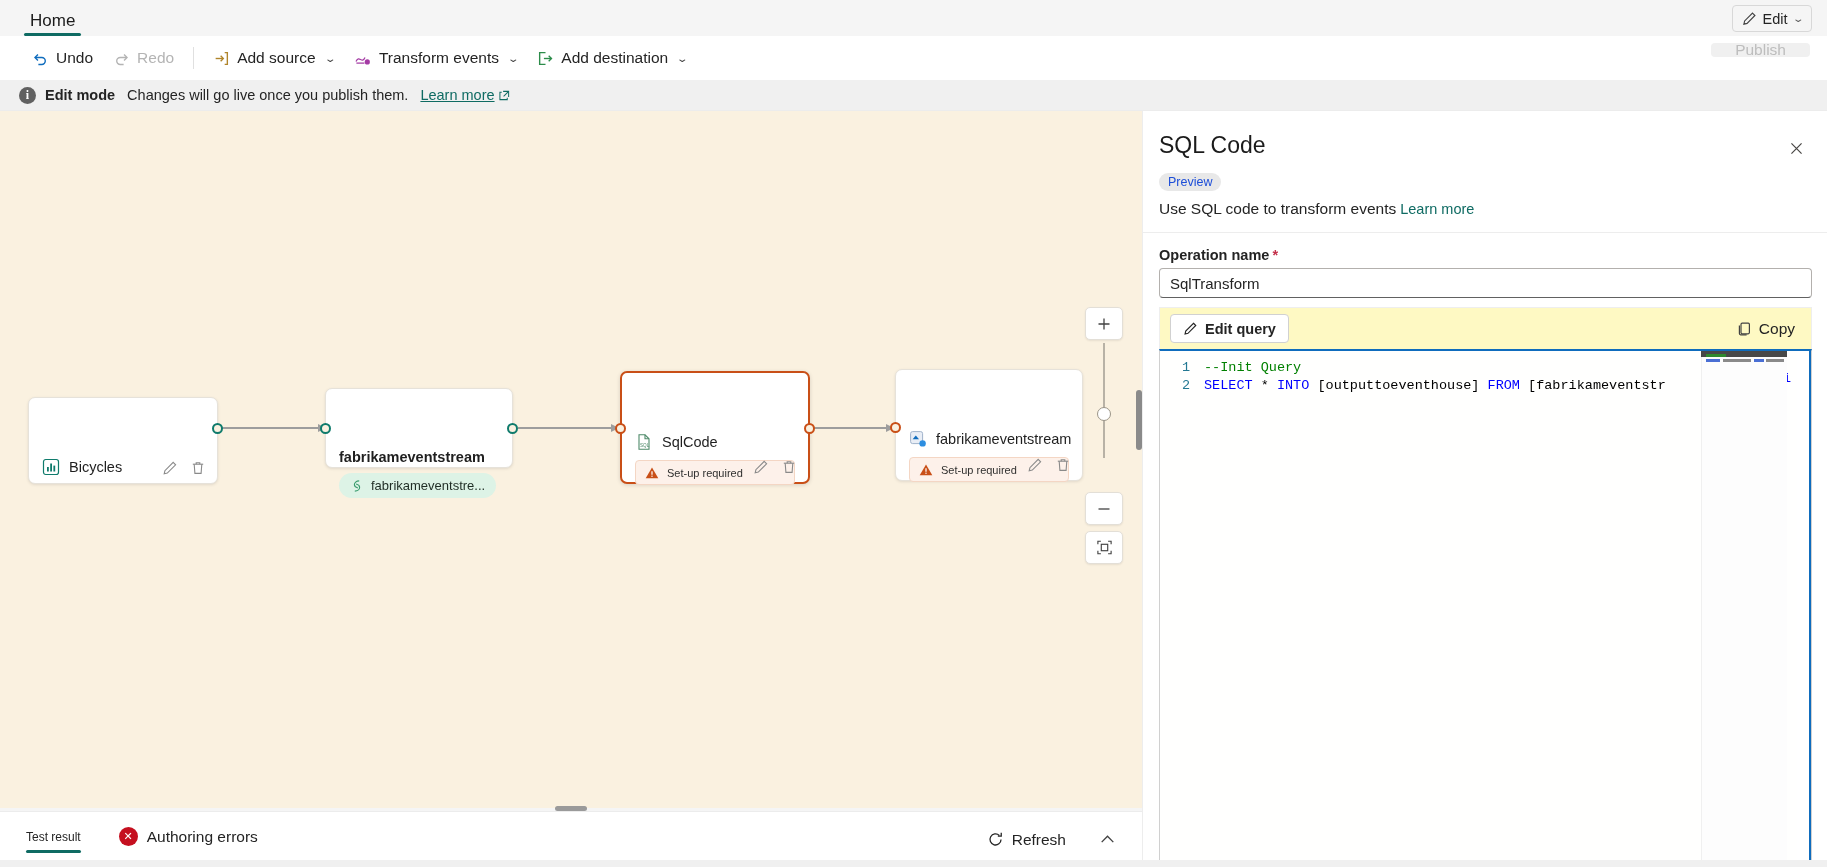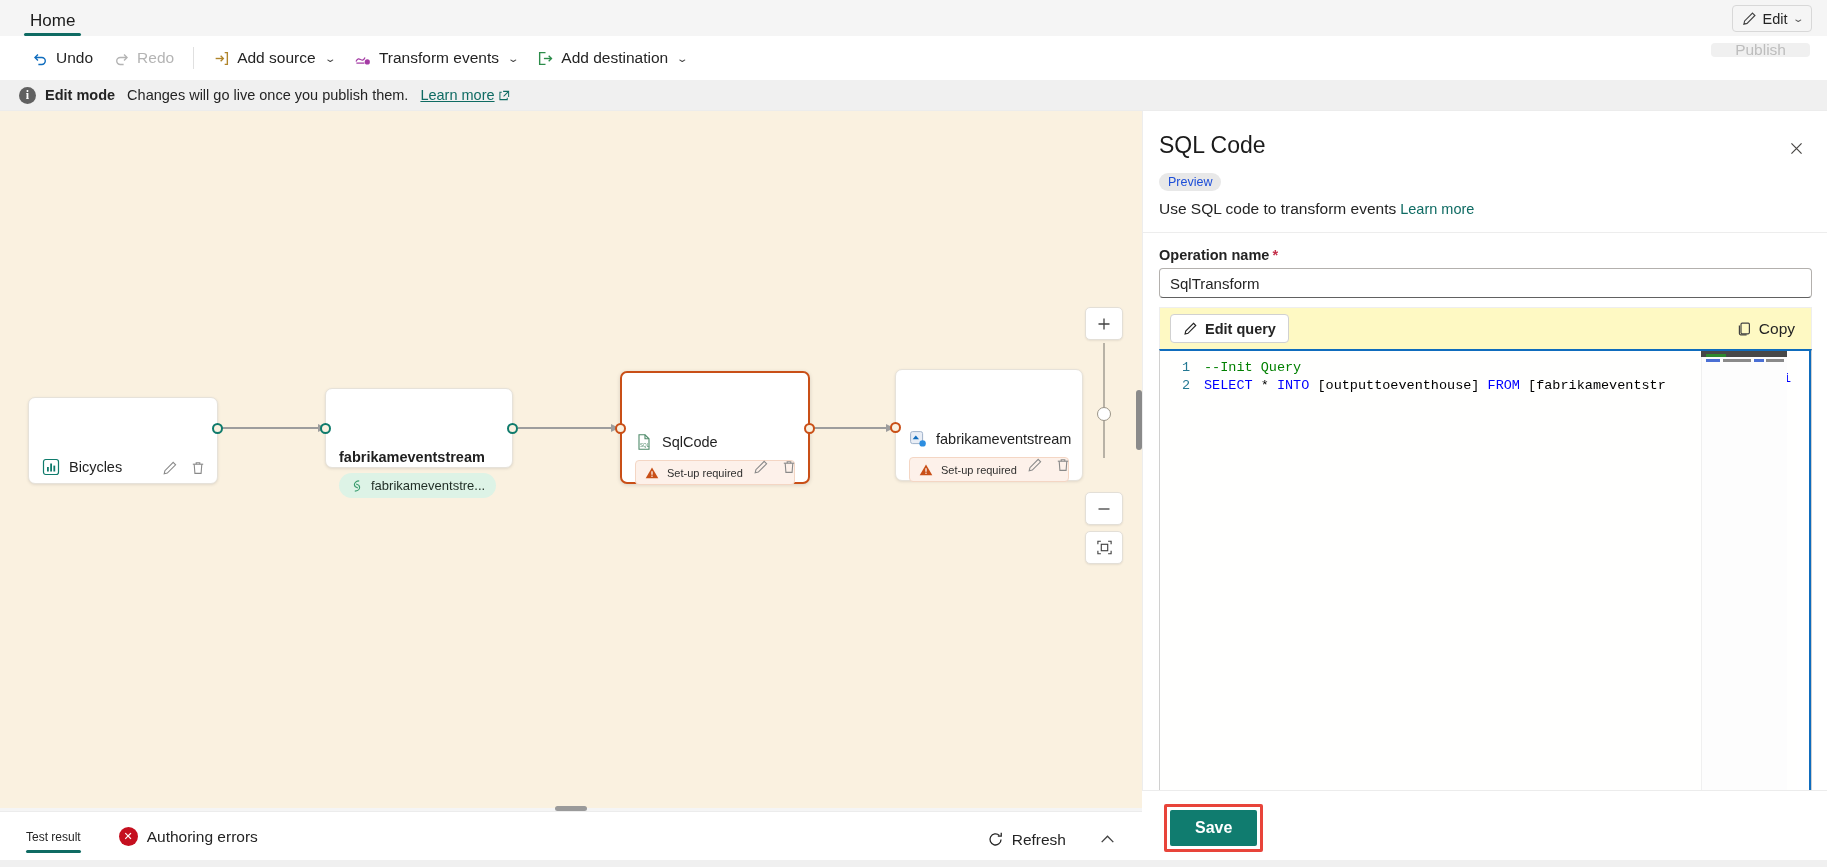--- a/index.html
+++ b/index.html
@@ -616,20 +616,15 @@
         <div class="mm-line" style="top:8px; width:14px; background:#4a6fd4;"></div>
         <div class="mm-line" style="top:8px; left:21px; width:28px; background:#8a8a8a;"></div>
         <div class="mm-line" style="top:8px; left:52px; width:10px; background:#4a6fd4;"></div>
         <div class="mm-line" style="top:8px; left:64px; width:18px; background:#8a8a8a;"></div>
       </div>
       <div class="ed-vscroll-track"></div>
       <div class="ed-right-rail"></div>
     </div>
   </div>
 
-  <div class="save-row">
-    <div class="save-wrap">
-      <button class="save-btn">Save</button>
-    </div>
-  </div>
 
   <div class="page-bottom-strip"></div>
 </div>
 
 </body></html>

